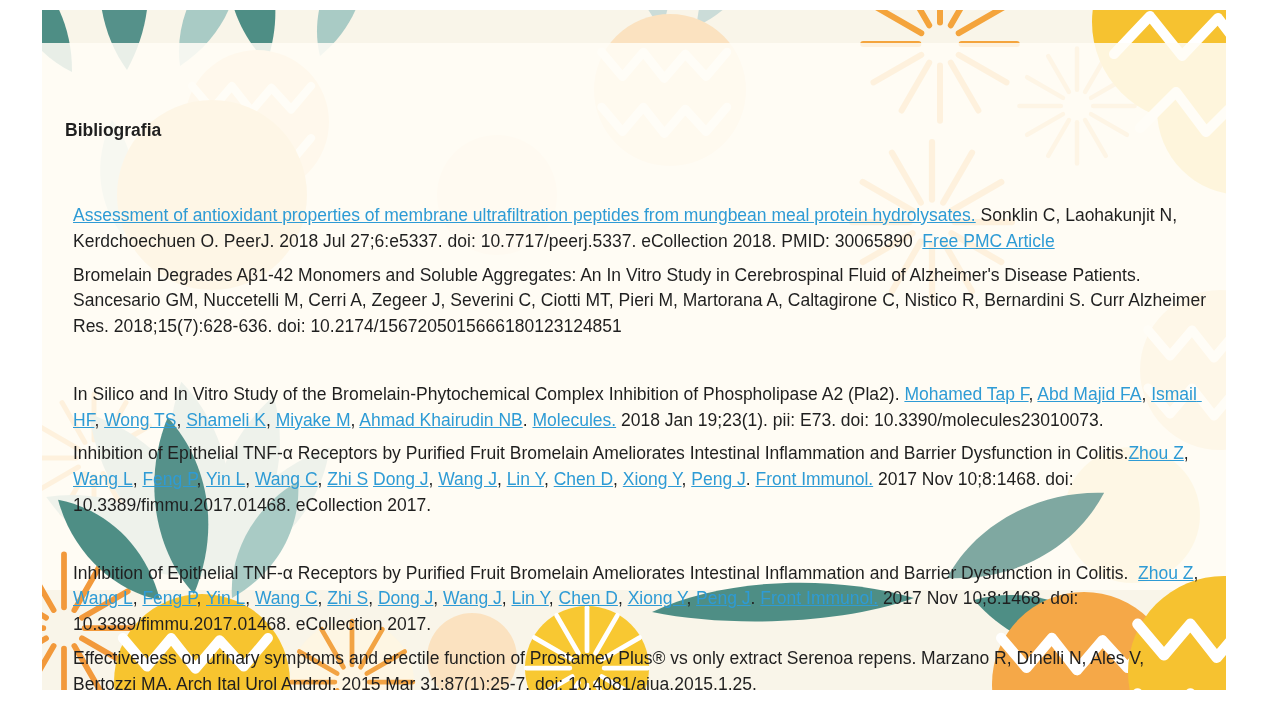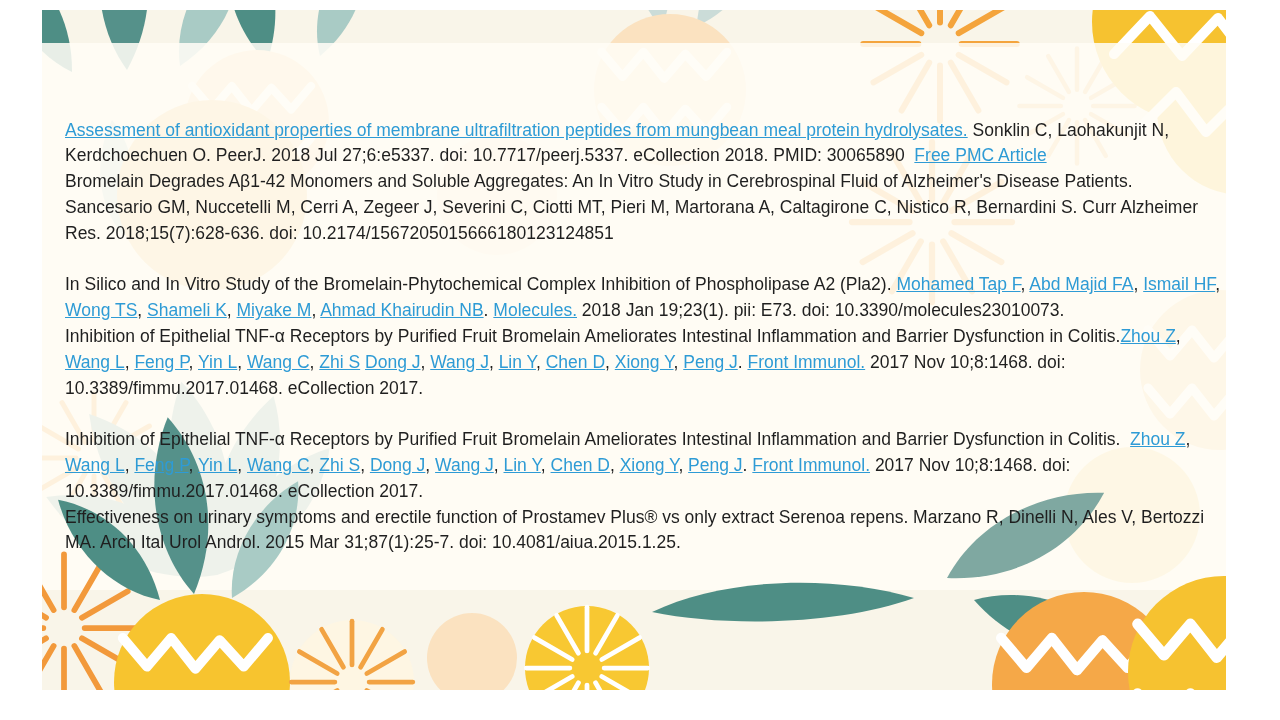--- a/index.html
+++ b/index.html
@@ -11,21 +11,21 @@
     position:absolute;left:42px;top:10px;width:1184px;height:680px;
     background:#F9F5E9;overflow:hidden;
   }
   .bg-svg{position:absolute;left:0;top:0;width:1184px;height:680px;display:block;}
   .textblock{
     position:absolute;left:23px;top:56px;width:1155px;
     font-size:17.5px;line-height:25.8px;color:var(--text-color,#1f1f1f);
     white-space:pre-wrap;
   }
   .slide-title{font-weight:bold;}
-  .bib-entry{margin:0;}
+  .bib-entry{margin:8px;}
   .blank-line{height:25.8px;}
   a.bib-link{
     color:var(--link-color,#2E9BD5);
     text-decoration:underline;
     text-decoration-color:var(--link-color,#2E9BD5);
     cursor:pointer;
   }
 </style>
 </head>
 <body>
@@ -133,16 +133,17 @@
     </g>
     <g>
       <use href="#pineapple" fill="#F5A848" transform="translate(1042,674) scale(1.15)"></use>
     </g>
     <g>
       <use href="#pineapple" fill="#F6C230" transform="translate(1182,662) scale(1.2)"></use>
     </g>
   </svg>
 
   <div class="textblock">
+    <div class="slide-title">Bibliografia</div>
     <div id="bib-entries"><p class="bib-entry"><a class="bib-link">Assessment of antioxidant properties of membrane ultrafiltration peptides from mungbean meal protein hydrolysates.</a><span> Sonklin C, Laohakunjit N, Kerdchoechuen O. PeerJ. 2018 Jul 27;6:e5337. doi: 10.7717/peerj.5337. eCollection 2018. PMID: 30065890  </span><a class="bib-link">Free PMC Article</a></p><p class="bib-entry"><span>Bromelain Degrades Aβ1-42 Monomers and Soluble Aggregates: An In Vitro Study in Cerebrospinal Fluid of Alzheimer's Disease Patients. Sancesario GM, Nuccetelli M, Cerri A, Zegeer J, Severini C, Ciotti MT, Pieri M, Martorana A, Caltagirone C, Nistico R, Bernardini S. Curr Alzheimer Res. 2018;15(7):628-636. doi: 10.2174/1567205015666180123124851</span></p><div class="blank-line"></div><p class="bib-entry"><span>In Silico and In Vitro Study of the Bromelain-Phytochemical Complex Inhibition of Phospholipase A2 (Pla2). </span><a class="bib-link">Mohamed Tap F</a><span>, </span><a class="bib-link">Abd Majid FA</a><span>, </span><a class="bib-link">Ismail HF</a><span>, </span><a class="bib-link">Wong TS</a><span>, </span><a class="bib-link">Shameli K</a><span>, </span><a class="bib-link">Miyake M</a><span>, </span><a class="bib-link">Ahmad Khairudin NB</a><span>. </span><a class="bib-link">Molecules.</a><span> 2018 Jan 19;23(1). pii: E73. doi: 10.3390/molecules23010073.</span></p><p class="bib-entry"><span>Inhibition of Epithelial TNF-α Receptors by Purified Fruit Bromelain Ameliorates Intestinal Inflammation and Barrier Dysfunction in Colitis.</span><a class="bib-link">Zhou Z</a><span>, </span><a class="bib-link">Wang L</a><span>, </span><a class="bib-link">Feng P</a><span>, </span><a class="bib-link">Yin L</a><span>, </span><a class="bib-link">Wang C</a><span>, </span><a class="bib-link">Zhi S</a><span> </span><a class="bib-link">Dong J</a><span>, </span><a class="bib-link">Wang J</a><span>, </span><a class="bib-link">Lin Y</a><span>, </span><a class="bib-link">Chen D</a><span>, </span><a class="bib-link">Xiong Y</a><span>, </span><a class="bib-link">Peng J</a><span>. </span><a class="bib-link">Front Immunol.</a><span> 2017 Nov 10;8:1468. doi: 10.3389/fimmu.2017.01468. eCollection 2017.</span></p><div class="blank-line"></div><p class="bib-entry"><span>Inhibition of Epithelial TNF-α Receptors by Purified Fruit Bromelain Ameliorates Intestinal Inflammation and Barrier Dysfunction in Colitis.  </span><a class="bib-link">Zhou Z</a><span>, </span><a class="bib-link">Wang L</a><span>, </span><a class="bib-link">Feng P</a><span>, </span><a class="bib-link">Yin L</a><span>, </span><a class="bib-link">Wang C</a><span>, </span><a class="bib-link">Zhi S</a><span>, </span><a class="bib-link">Dong J</a><span>, </span><a class="bib-link">Wang J</a><span>, </span><a class="bib-link">Lin Y</a><span>, </span><a class="bib-link">Chen D</a><span>, </span><a class="bib-link">Xiong Y</a><span>, </span><a class="bib-link">Peng J</a><span>. </span><a class="bib-link">Front Immunol.</a><span> 2017 Nov 10;8:1468. doi: 10.3389/fimmu.2017.01468. eCollection 2017.</span></p><p class="bib-entry"><span>Effectiveness on urinary symptoms and erectile function of Prostamev Plus® vs only extract Serenoa repens. Marzano R, Dinelli N, Ales V, Bertozzi MA. Arch Ital Urol Androl. 2015 Mar 31;87(1):25-7. doi: 10.4081/aiua.2015.1.25.</span></p></div>
   </div>
 
 </div>
 
 </body></html>

